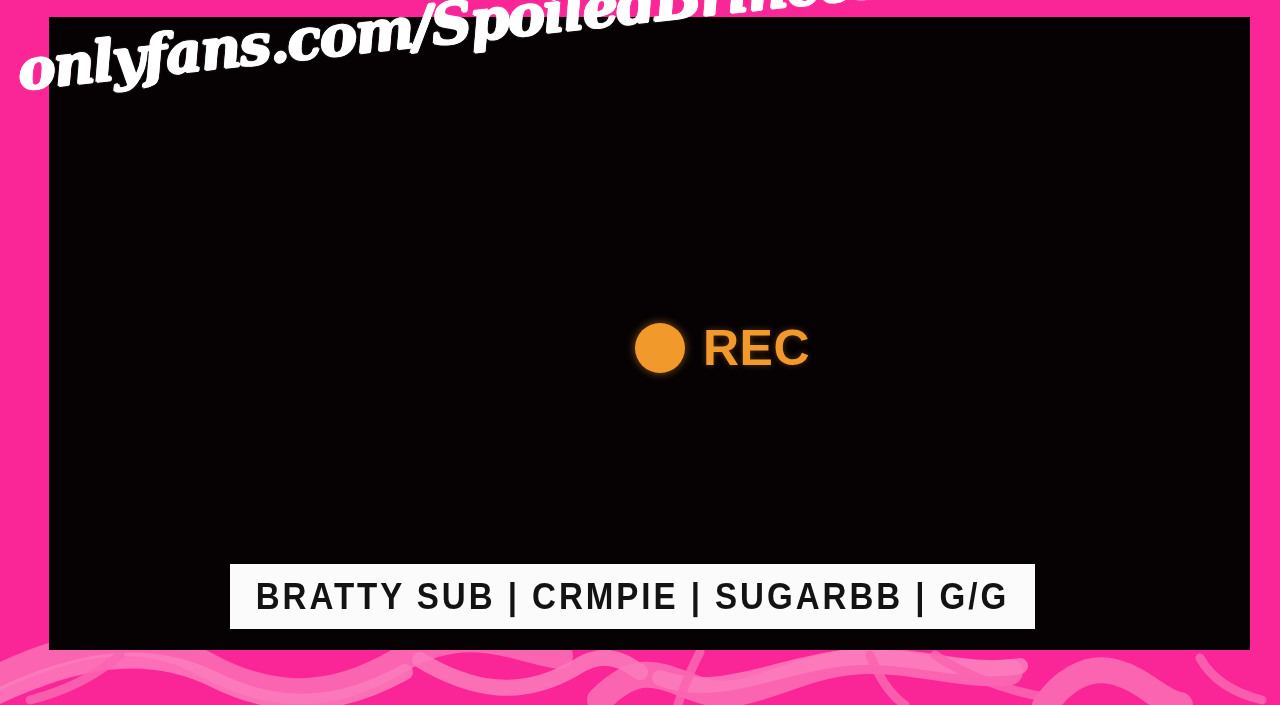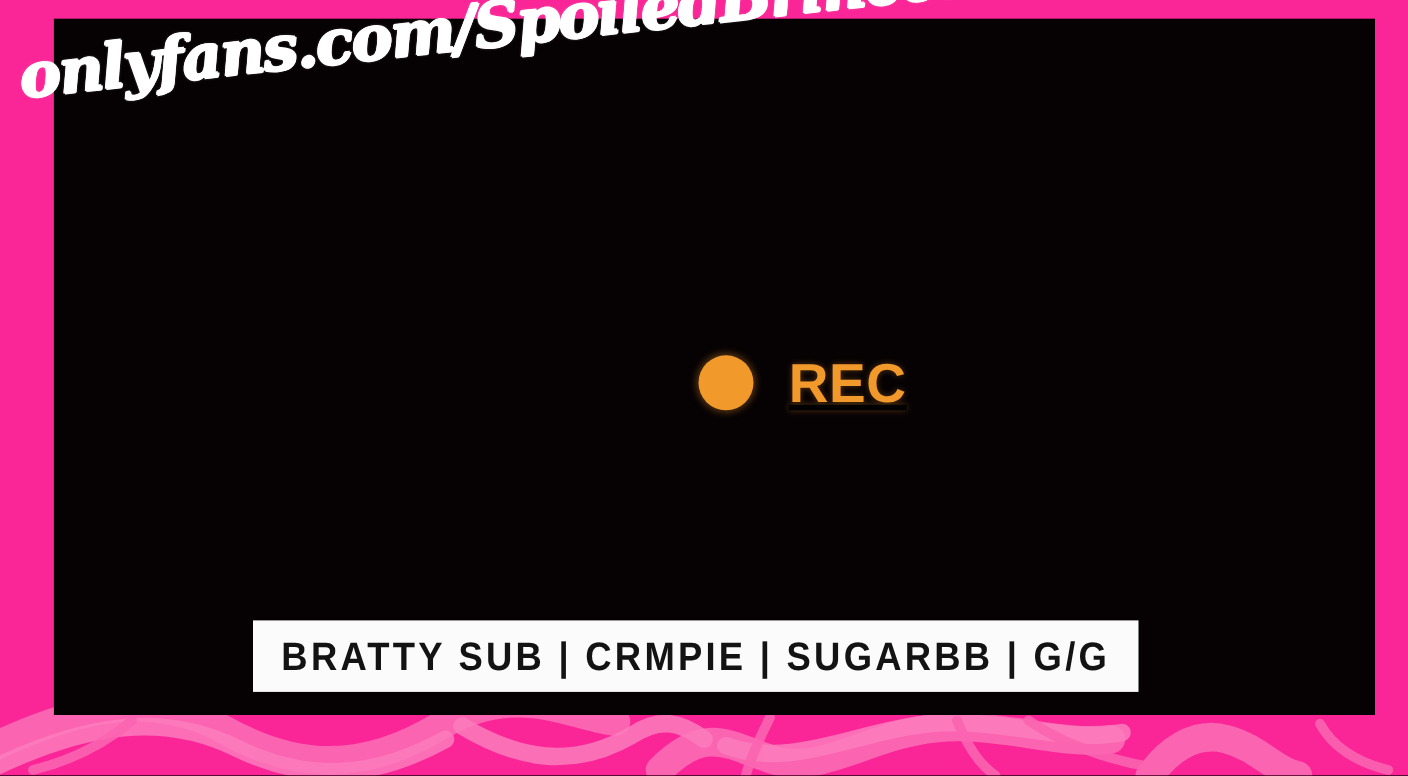--- a/index.html
+++ b/index.html
@@ -68,23 +68,22 @@
        0 0 3px rgba(255,255,255,0.55);
   }
 
   
   .rec-group {
     position: absolute;
     left: 586px;
     top: 306px;
     display: flex;
     align-items: center;
-    gap: 32px;
+    gap: 18px;
     filter: blur(0.4px);
-    text-decoration: underline;
   }
   .rec-dot {
     width: 50px;
     height: 50px;
     border-radius: 50%;
     background: #f2992b;
     box-shadow: 0 0 7px 2px rgba(242,153,43,0.35);
   }
   .rec-label {
     font-family: "Liberation Sans", sans-serif;

